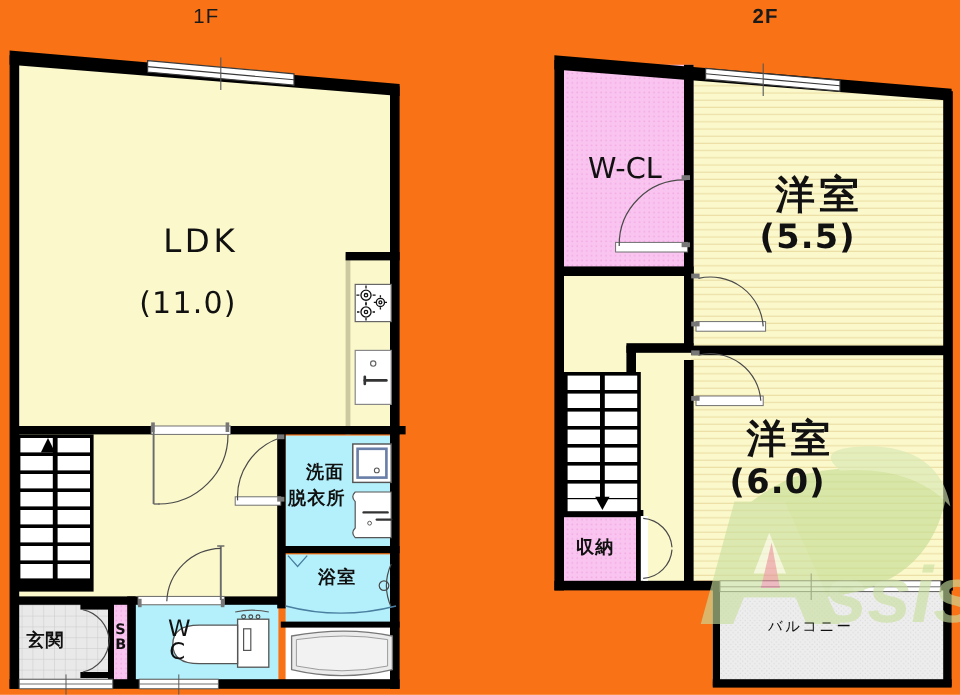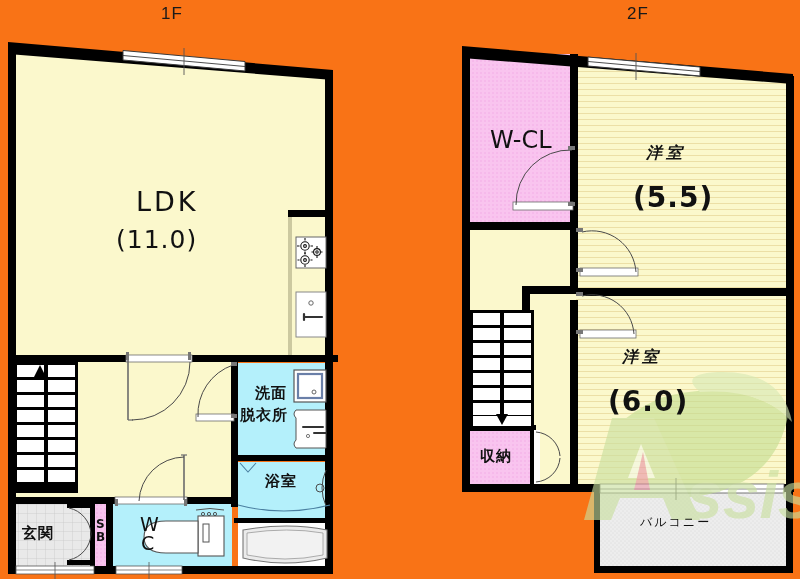--- a/index.html
+++ b/index.html
@@ -9,35 +9,35 @@
 
   .floor-title{position:absolute;font-size:17px;color:#1a1a1a;letter-spacing:1px;
                font-family:"Liberation Sans",sans-serif;}
 
   svg.plan{position:absolute;left:0;top:0;width:800px;height:579px;}
 
   .lbl{position:absolute;color:#111;font-family:"DejaVu Sans","Liberation Sans",sans-serif;
        white-space:nowrap;line-height:1.08;text-align:center;}
   .lbl-ldk{font-size:27px;letter-spacing:3px;}
   .lbl-ldk2{font-size:25px;letter-spacing:1px;}
-  .lbl-room{font-size:16px;letter-spacing:4px;font-weight:600;font-style:italic;}
+  .lbl-room{font-size:33px;letter-spacing:4px;font-weight:600;}
   .lbl-room2{font-size:28px;letter-spacing:1px;font-weight:600;}
   .lbl-sm{font-size:15px;letter-spacing:1px;font-weight:600;}
   .lbl-wcl{font-size:24px;letter-spacing:0px;}
   .lbl-wc{font-size:19px;letter-spacing:0px;line-height:1.0;}
   .lbl-bal{font-size:12px;letter-spacing:2px;font-weight:400;}
   .lbl-sb{font-size:12px;letter-spacing:0px;font-weight:700;line-height:1.0;}
 </style>
 </head>
 <body>
 
 <div id="stage">
 
   <div class="floor-title" style="left:161px;top:4px;">1F</div>
-  <div class="floor-title" style="left:627px;top:4px;">2F</div>
+  <div class="floor-title" style="left:627px;top:4px;font-weight:bold;">2F</div>
 
   <svg class="plan" viewBox="0 0 800 579">
     <defs>
       <pattern id="tatamiStripe" width="6" height="6" patternUnits="userSpaceOnUse">
         <rect width="6" height="6" fill="#fbf8cc"></rect>
         <rect width="6" height="1" y="5" fill="#ecdfa6"></rect>
       </pattern>
       <pattern id="tileGrid" width="9" height="9" patternUnits="userSpaceOnUse">
         <rect width="9" height="9" fill="#e9e9e9"></rect>
         <path d="M0 0 H9 M0 0 V9" stroke="#c9c9c9" stroke-width="0.8" fill="none"></path>
@@ -347,21 +347,21 @@
       <path d="M612 418 L654 418 L700 520 L672 520 L663 498 L620 498 L611 520 L584 520 Z" fill="#c9df9e"></path>
       <path d="M628 478 L655 478 L641 444 Z" fill="#ffffff" opacity="0.75"></path>
 
       <path d="M634 490 L650 490 L643 452 Z" fill="#e8849c" opacity="0.85"></path>
 
       <text x="686" y="518" font-family="Liberation Sans, sans-serif" font-size="66" font-weight="bold" font-style="italic" fill="#c9df9e">ssist</text>
     </g>
   </svg>
 
   <div class="lbl lbl-ldk" style="left:136px;top:187px;">LDK</div>
-  <div class="lbl lbl-ldk2" style="left:116px;top:226px;">(11.0)</div>
+  <div class="lbl lbl-ldk2" style="left:116px;top:239px;">(11.0)</div>
 
   <div class="lbl lbl-sm" style="left:255px;top:385px;">洗面</div>
   <div class="lbl lbl-sm" style="left:240px;top:407px;text-align:right;">脱衣所</div>
 
   <div class="lbl lbl-sm" style="left:265px;top:473px;">浴室</div>
 
   <div class="lbl lbl-wc" style="left:140px;top:515px;">W</div>
   <div class="lbl lbl-wc" style="left:141px;top:534px;">C</div>
 
   <div class="lbl lbl-sm" style="left:22px;top:525px;">玄関</div>

